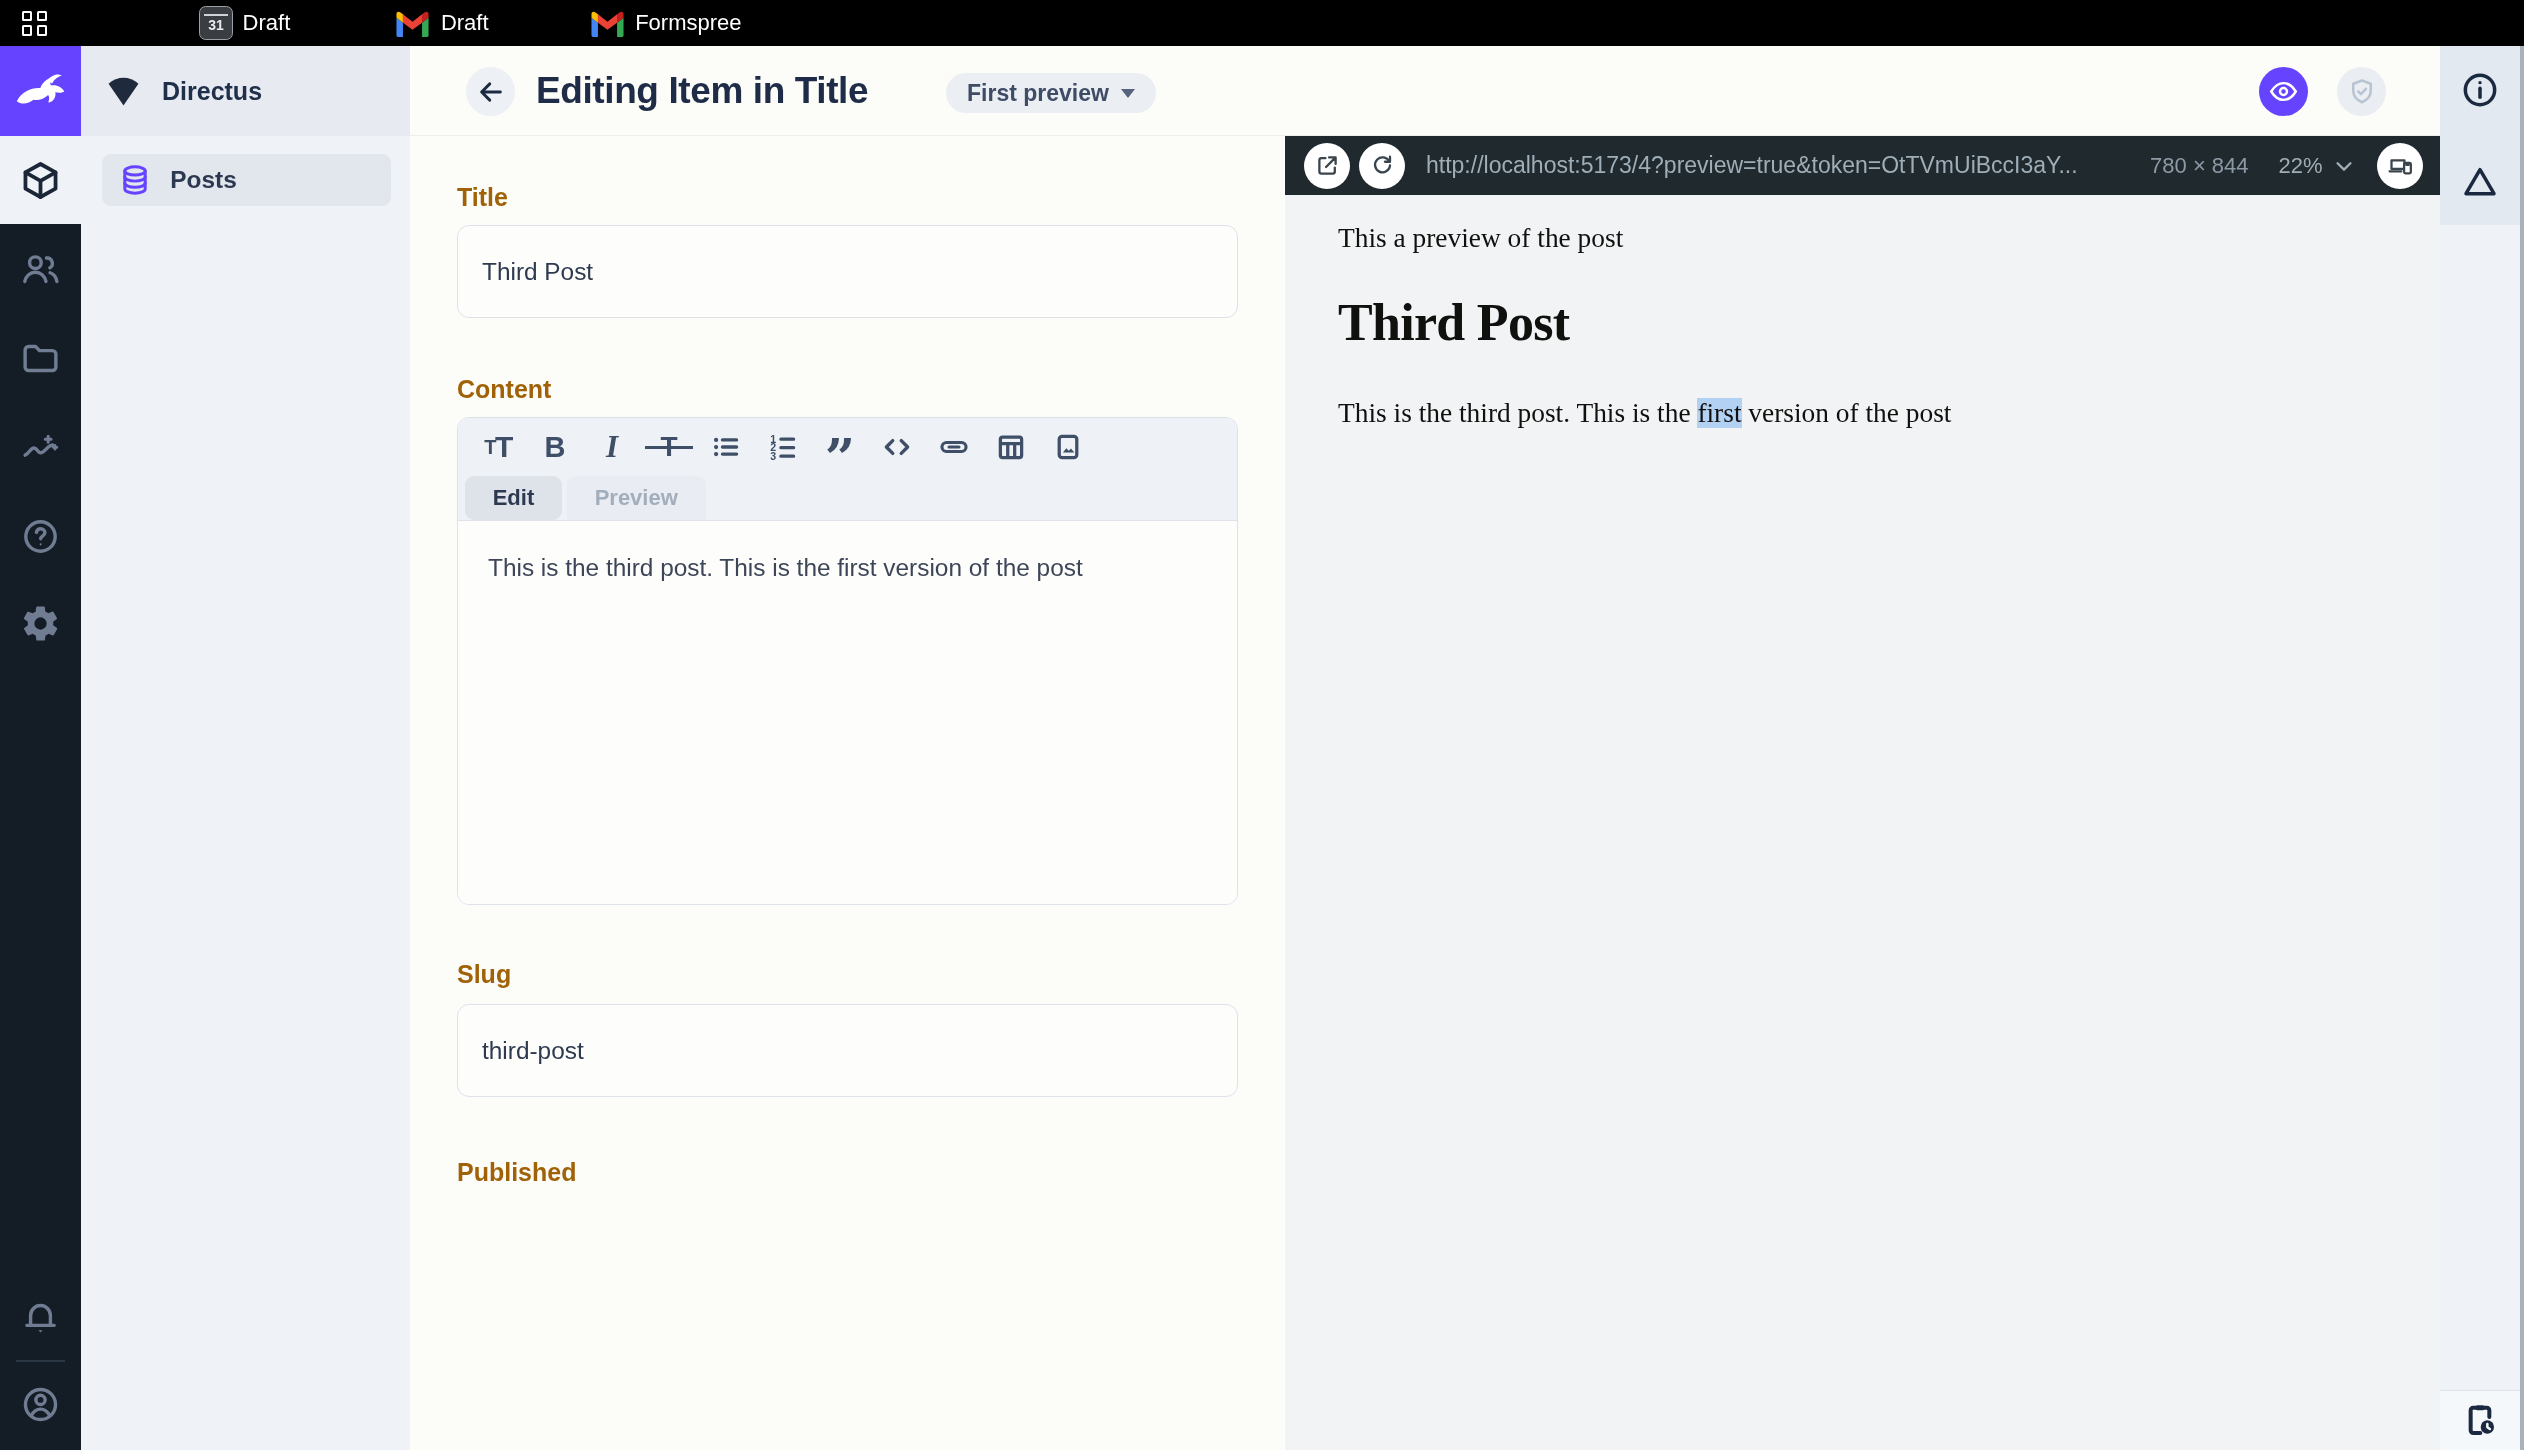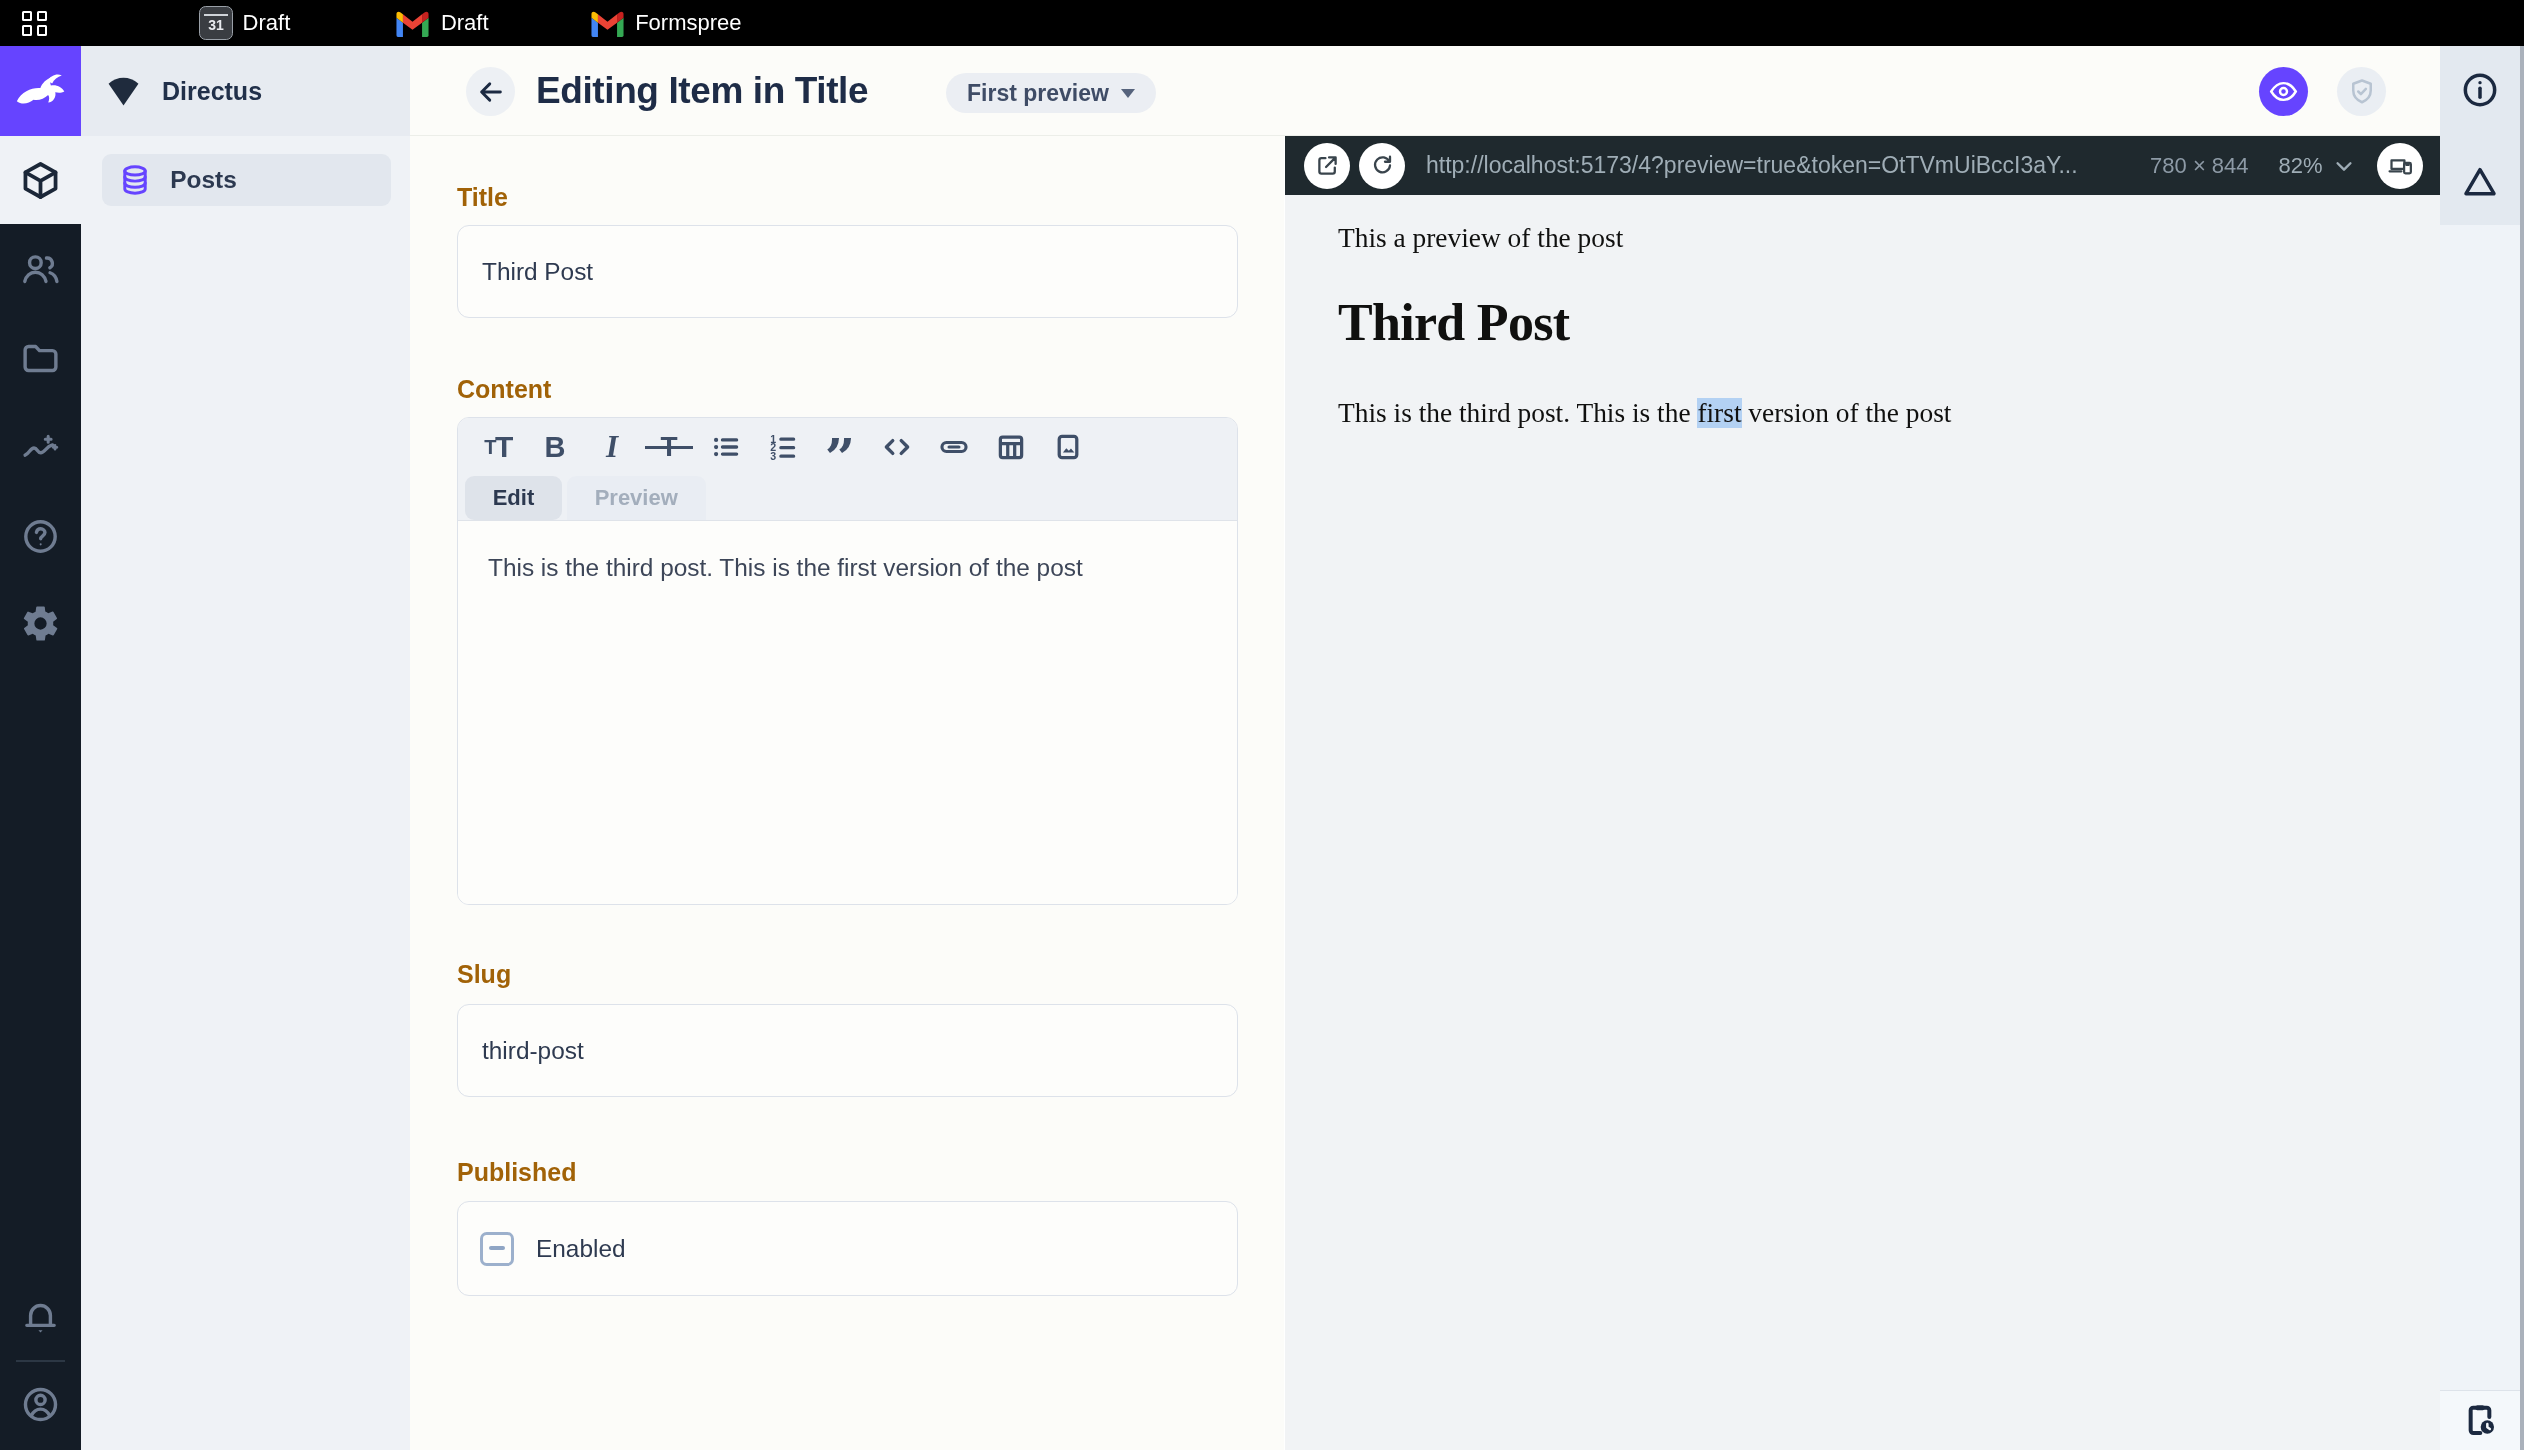--- a/index.html
+++ b/index.html
@@ -319,44 +319,40 @@
         <div class="ed-tab idle">Preview</div>
       </div>
     </div>
     <div id="editor-body">This is the third post. This is the first version of the post</div>
   </div>
 
   <div class="f-label" style="top:824px">Slug</div>
   <input class="f-input" style="top: 868px;" value="third-post">
 
   <div class="f-label" style="top:1022px">Published</div>
-  <div id="published-box">
-    <span id="pub-checkbox"></span>
-    <span id="pub-label">Enabled</span>
-  </div>
 </div>
 
 <div id="preview-col">
   <div id="url-bar">
     <div class="url-circle" style="margin-left:19px">
       <svg width="25" height="25" viewBox="0 0 24 24" fill="none" stroke="currentColor" stroke-width="2.2" stroke-linecap="round" stroke-linejoin="round">
         <path d="M10 5H6.2C5 5 4.2 5.8 4.2 7v10.8c0 1.2.8 2 2 2H17c1.2 0 2-.8 2-2V14"></path>
         <path d="M13.5 4.2h6.3v6.3M19.3 4.7 10.6 13.4"></path>
       </svg>
     </div>
     <div class="url-circle" style="margin-left:9px">
       <svg width="25" height="25" viewBox="0 0 24 24" fill="none" stroke="currentColor" stroke-width="2.2" stroke-linecap="round">
         <path d="M18.6 8.4A7.2 7.2 0 1 0 19.2 12"></path>
         <path d="M19.2 3.6v4.8h-4.8" stroke-linejoin="round"></path>
       </svg>
     </div>
     <div id="url-text">http://localhost:5173/4?preview=true&amp;token=OtTVmUiBccI3aY...</div>
     <div id="dims">780 × 844</div>
     <div id="zoom-ctl">
-      <span>82%</span>
+      <span>22%</span>
       <svg width="22" height="22" viewBox="0 0 24 24" fill="none" stroke="currentColor" stroke-width="2.6" stroke-linecap="round" stroke-linejoin="round">
         <path d="m5 9 7 7 7-7"></path>
       </svg>
     </div>
     <div class="url-circle" style="margin-right:18px">
       <svg width="27" height="27" viewBox="0 0 24 24" fill="none" stroke="currentColor" stroke-width="2" stroke-linejoin="round">
         <path d="M4 7.5h11.5V15H4z"></path>
           <path d="M2.3 17.2h10.5" stroke-linecap="round"></path>
         <rect x="15.2" y="9.6" width="6" height="9.4" rx="1.2" fill="#fff" stroke="currentColor"></rect>
         <path d="M17 11.4h2.4" stroke-linecap="round"></path>

